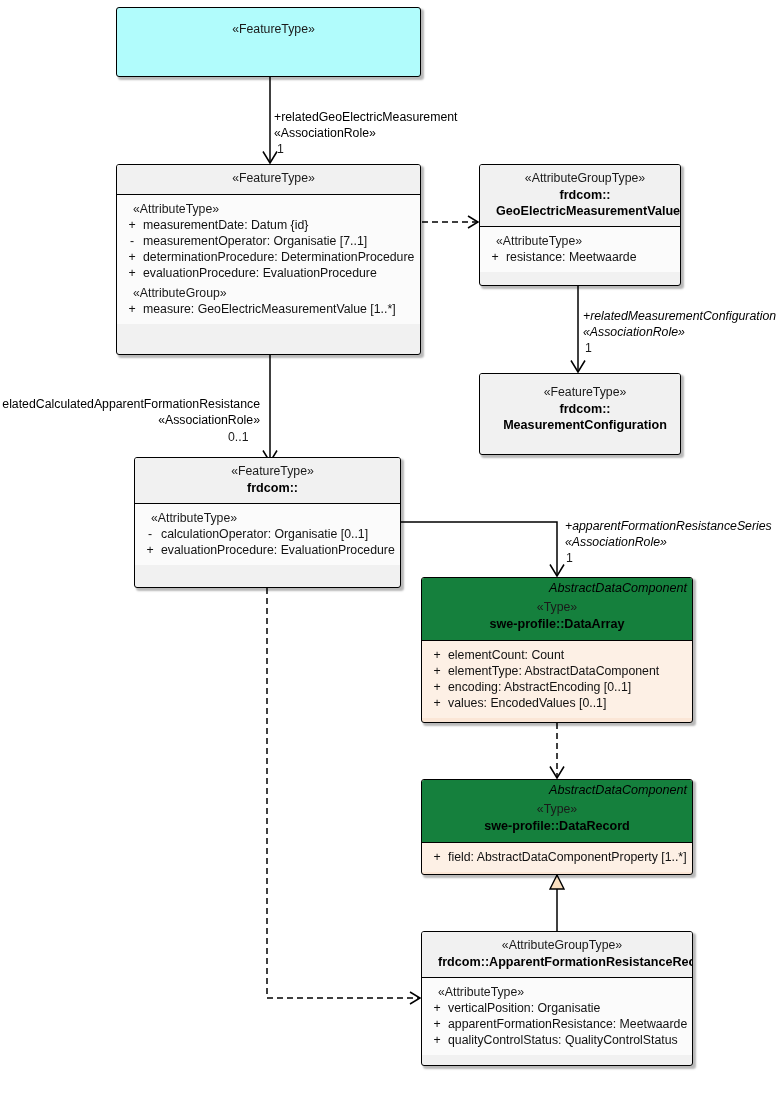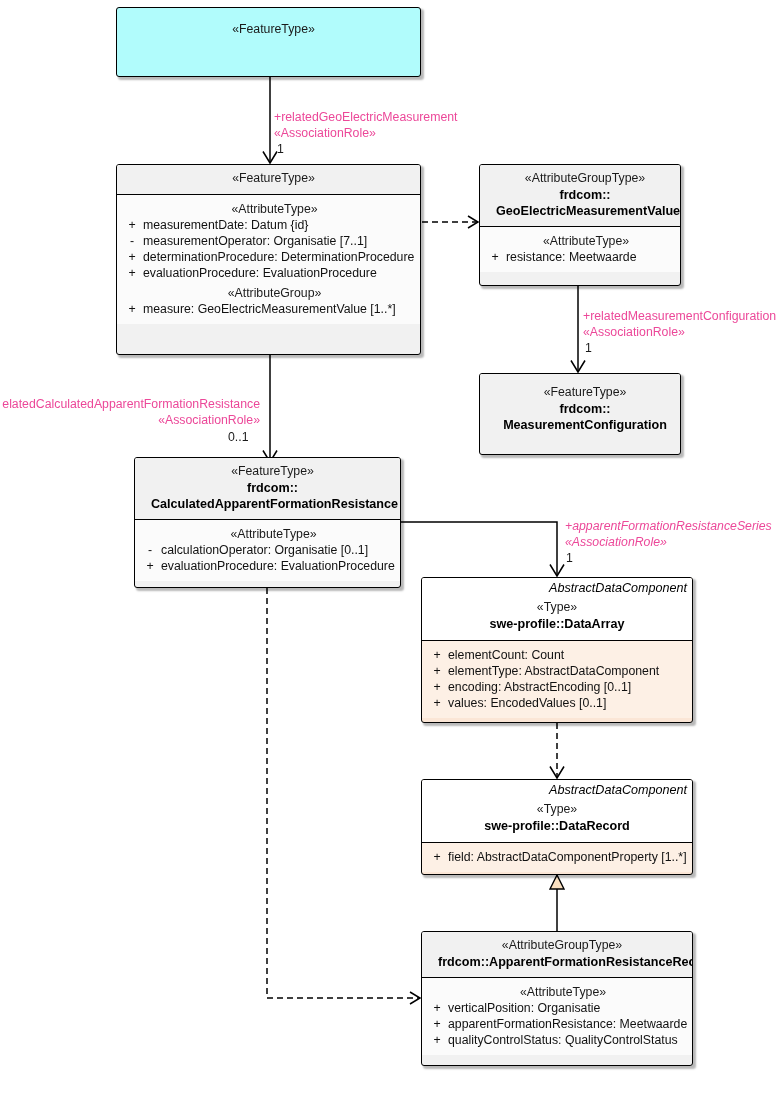--- a/index.html
+++ b/index.html
@@ -60,30 +60,29 @@
     color: #000000;
     text-align: right;
     padding: 2px 5px 4px 4px;
     white-space: nowrap;
   }
   
   .theme-cyan   { background: #b1fcfc; }
   .theme-grey .hdr  { background: #f1f1f1; }
   .theme-grey .body { background: #fbfbfb; }
   .theme-grey       { background: #f1f1f1; }
-  .theme-peach .hdr  { background: #ffffff; }
+  .theme-peach .hdr  { background: #15803d; }
   .theme-peach .body { background: #fdf0e5; }
   .theme-peach       { background: #fbe6d6; }
   
   .grp {
     font-size: 12.3px;
     color: #1a1a1a;
     padding: 1px 0 1px 12px;
     white-space: nowrap;
-    text-align: center;
   }
   .attr {
     display: flex;
     font-size: 12.3px;
     color: #111111;
     padding: 1px 0 1px 0;
     white-space: nowrap;
   }
   .attr .vis {
     width: 22px;
@@ -92,21 +91,21 @@
     color: #111111;
   }
   .attr .txt {
     flex: 1 1 auto;
     overflow: hidden;
   }
   
   .elabel {
     position: absolute;
     font-size: 12.3px;
-    color: #ec4899;
+    color: #000000;
     white-space: nowrap;
     line-height: 1.34;
   }
   .elabel.ralign { text-align: right; }
   .mult {
     position: absolute;
     font-size: 12.3px;
     color: #1a1a1a;
     white-space: nowrap;
   }
@@ -161,21 +160,21 @@
       <path d="M 267,588 L 267,998 L 420,998" fill="none" stroke="#000" stroke-width="1.5" stroke-dasharray="6,4" marker-end="url(#openArrow)"></path>
     </g>
   </svg>
 
   <div class="elabel" style="left:274px; top:109px;">
     <div>+relatedGeoElectricMeasurement</div>
     <div>«AssociationRole»</div>
   </div>
   <div class="mult" style="left:277px; top:142px;">1</div>
 
-  <div class="elabel" style="left:583px; top:308px;">
+  <div class="elabel" style="left:583px; top:308px;font-style:italic;">
     <div>+relatedMeasurementConfiguration</div>
     <div>«AssociationRole»</div>
   </div>
   <div class="mult" style="left:585px; top:341px;">1</div>
 
   <div class="elabel ralign" style="left:-10px; top:396px; width:270px;">
     <div>elatedCalculatedApparentFormationResistance</div>
     <div>«AssociationRole»</div>
   </div>
   <div class="mult" style="left:228px; top:430px;text-align:center;">0..1</div>
@@ -242,21 +241,20 @@
       <div class="stereo">«FeatureType»</div>
       <div class="cname">frdcom::</div>
       <div class="cname">MeasurementConfiguration</div>
     </div>
   </div>
 
   <div class="node theme-grey" style="left:134px; top:457px; width:267px; height:131px;">
     <div class="hdr">
       <div class="stereo">«FeatureType»</div>
       <div class="cname">frdcom::</div>
-      <div class="cname">CalculatedApparentFormationResistance</div>
     </div>
     <div class="body">
       <div class="grp">«AttributeType»</div>
       <div class="attr">
         <span class="vis">-</span>
         <span class="txt">calculationOperator: Organisatie [0..1]</span>
       </div>
       <div class="attr">
         <span class="vis">+</span>
         <span class="txt">evaluationProcedure: EvaluationProcedure</span>

